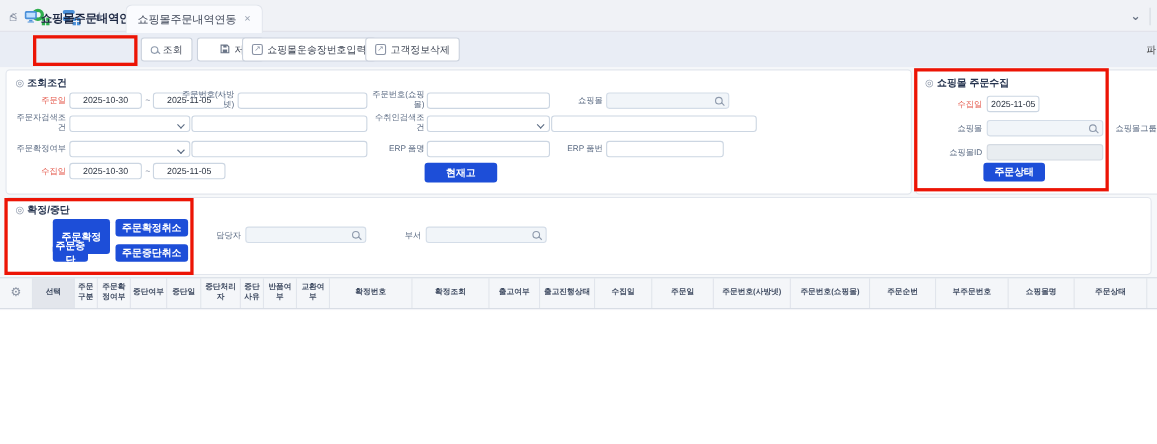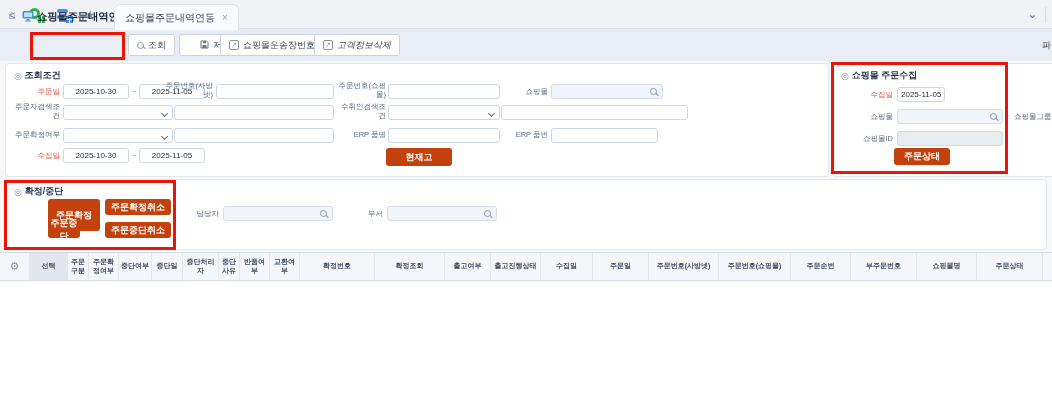--- a/index.html
+++ b/index.html
@@ -51,21 +51,21 @@
   .inp { position:absolute; height:15px; background:#fff; border:1px solid #ccd6e2; border-radius:3px;
     font-size:8px; color:#2b3442; padding:0 3px; font-family:inherit; }
   .inp.center { text-align:center; }
   .inp.srch { background:#f1f5f9; border-color:#d4dde8; }
   .inp.dis { background:#e9edf1; border-color:#d4dae2; }
   .sel { position:absolute; height:15px; background:#fff; border:1px solid #ccd6e2; border-radius:3px; }
   .sel::after { content:""; position:absolute; right:5px; top:5px; width:4px; height:4px;
     border-right:1.4px solid #5a6a82; border-bottom:1.4px solid #5a6a82; transform:rotate(45deg); }
   .mag-abs { position:absolute; }
   .tilde { position:absolute; font-size:8px; color:#8a93a5; }
-  .gbtn { position:absolute; background:#c2410c; color:#fff; border:none; border-radius:3px;
+  .gbtn { position:absolute; background:#1d4ed8; color:#fff; border:none; border-radius:3px;
     font-size:9px; font-weight:600; font-family:inherit; display:flex; align-items:center; justify-content:center;text-align:center; }
   
   .thead { position:absolute; left:0; top:252px; width:1052px; height:29px; background:#f4f6f9;
     border-top:1px solid #d8dde5; border-bottom:1px solid #d8dde5; display:flex; }
   .th { height:100%; border-right:1px solid #e1e5ec; display:flex; align-items:center; justify-content:center;
     text-align:center; font-size:7px; font-weight:600; color:#414d63; line-height:1.25; word-break:break-all; padding:1px; }
   .th-gear { width:30px; font-size:11px; color:#8a93a3; font-weight:normal; }
   .th-sel { background:#e3e6ec; }
   .tbody { position:absolute; left:0; top:282px; width:1052px; height:122px; background:#fff; }
   
@@ -128,21 +128,21 @@
         <path d="M1 1h5.5L8 2.5V8H1z" fill="none" stroke="#6b7688" stroke-width="1"></path>
         <rect x="2.5" y="5" width="4" height="3" fill="#6b7688"></rect>
         <rect x="3" y="1" width="3" height="2.2" fill="#6b7688"></rect>
       </svg></span>
   <span>저장</span>
 </div>
 <div class="tb-btn" style="left:220px;">
   <span class="ext-ic">↗</span>
   <span>쇼핑몰운송장번호입력</span>
 </div>
-<div class="tb-btn" style="left:314px;font-style:italic;">
+<div class="tb-btn" style="left:332px;">
   <span class="ext-ic">↗</span>
   <span>고객정보삭제</span>
 </div>
 <span class="overflow-txt">파</span>
 
 <div class="panel" style="left:5px; top:63px; width:824px; height:114px;">
   <div class="panel-title">
     <span class="marker">◎</span>
     <span>조회조건</span>
   </div>

